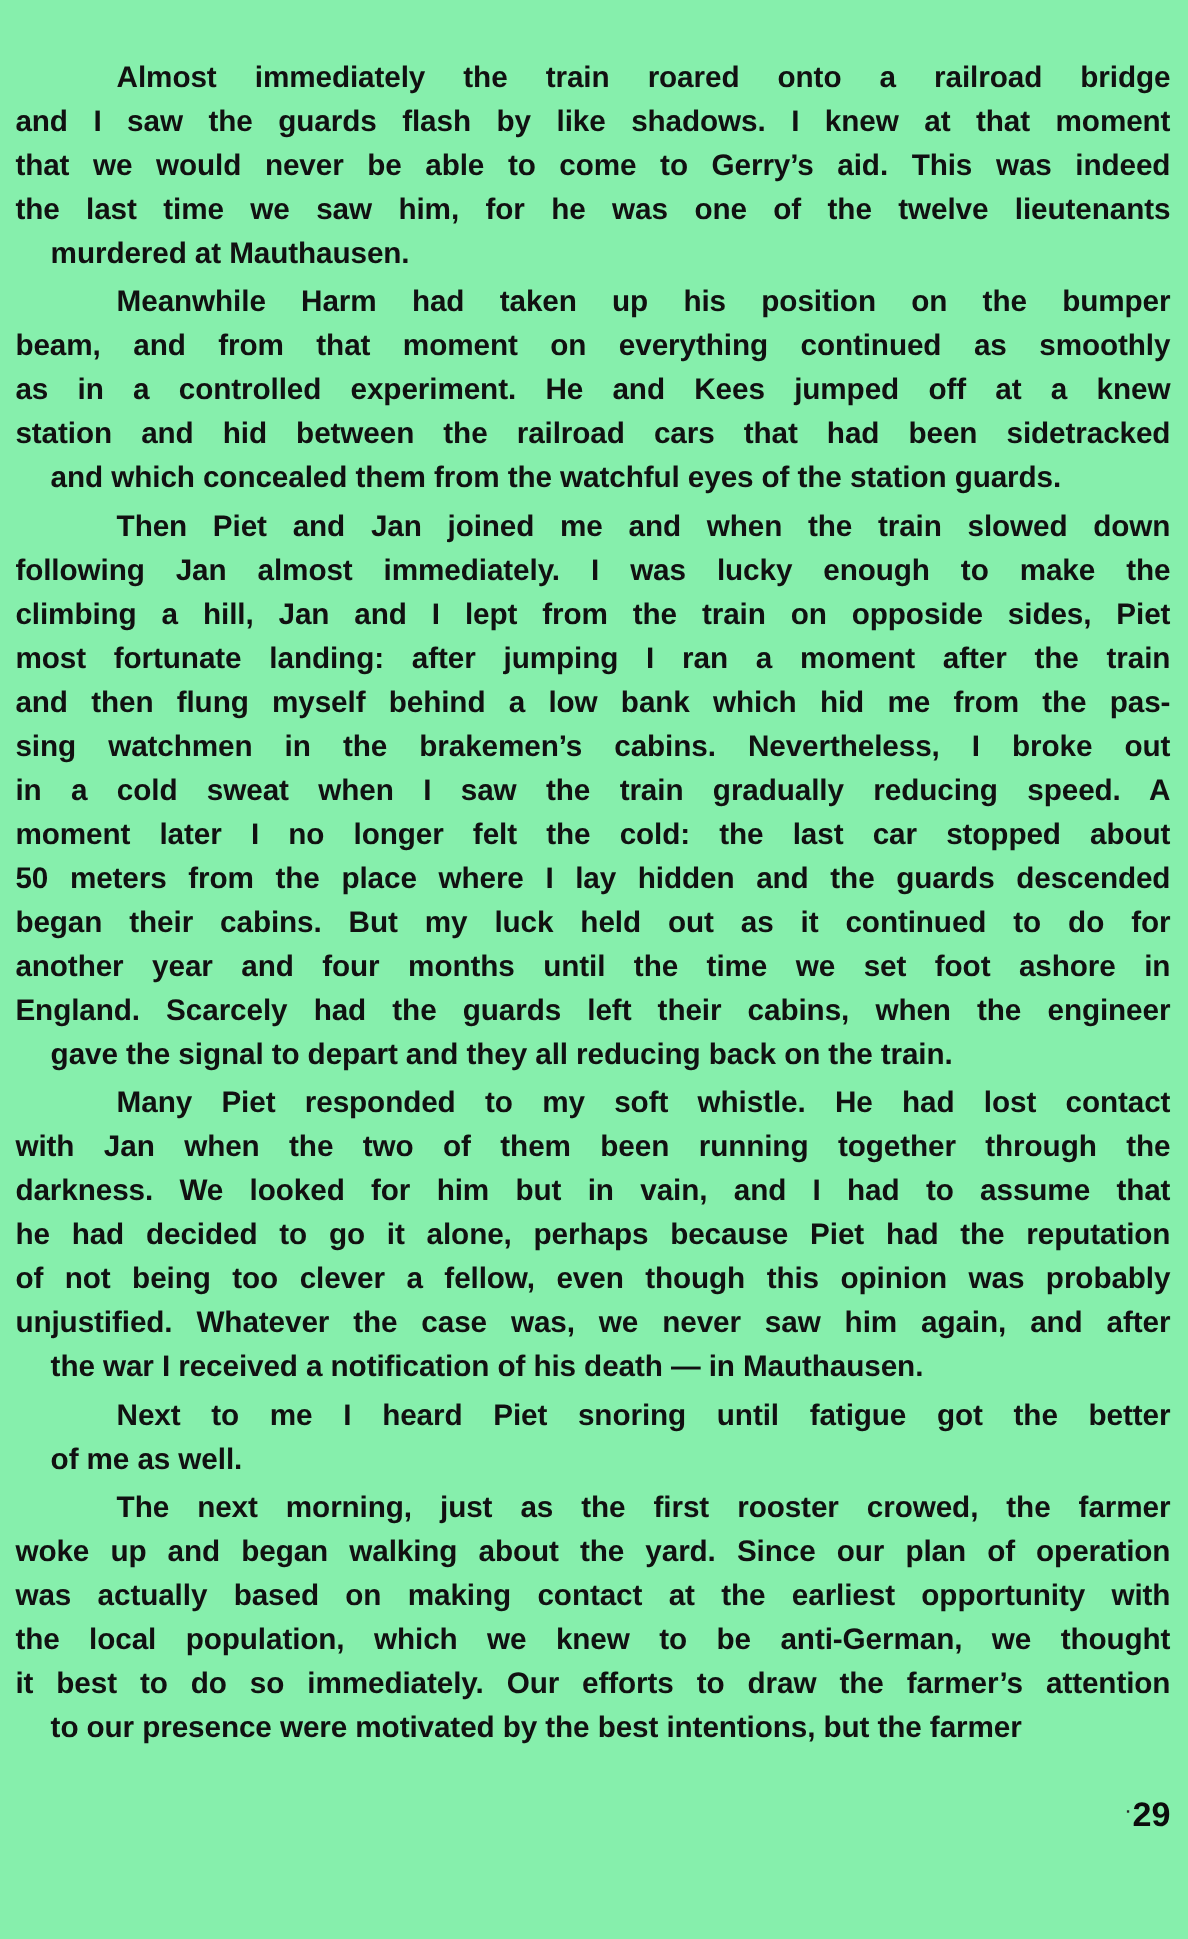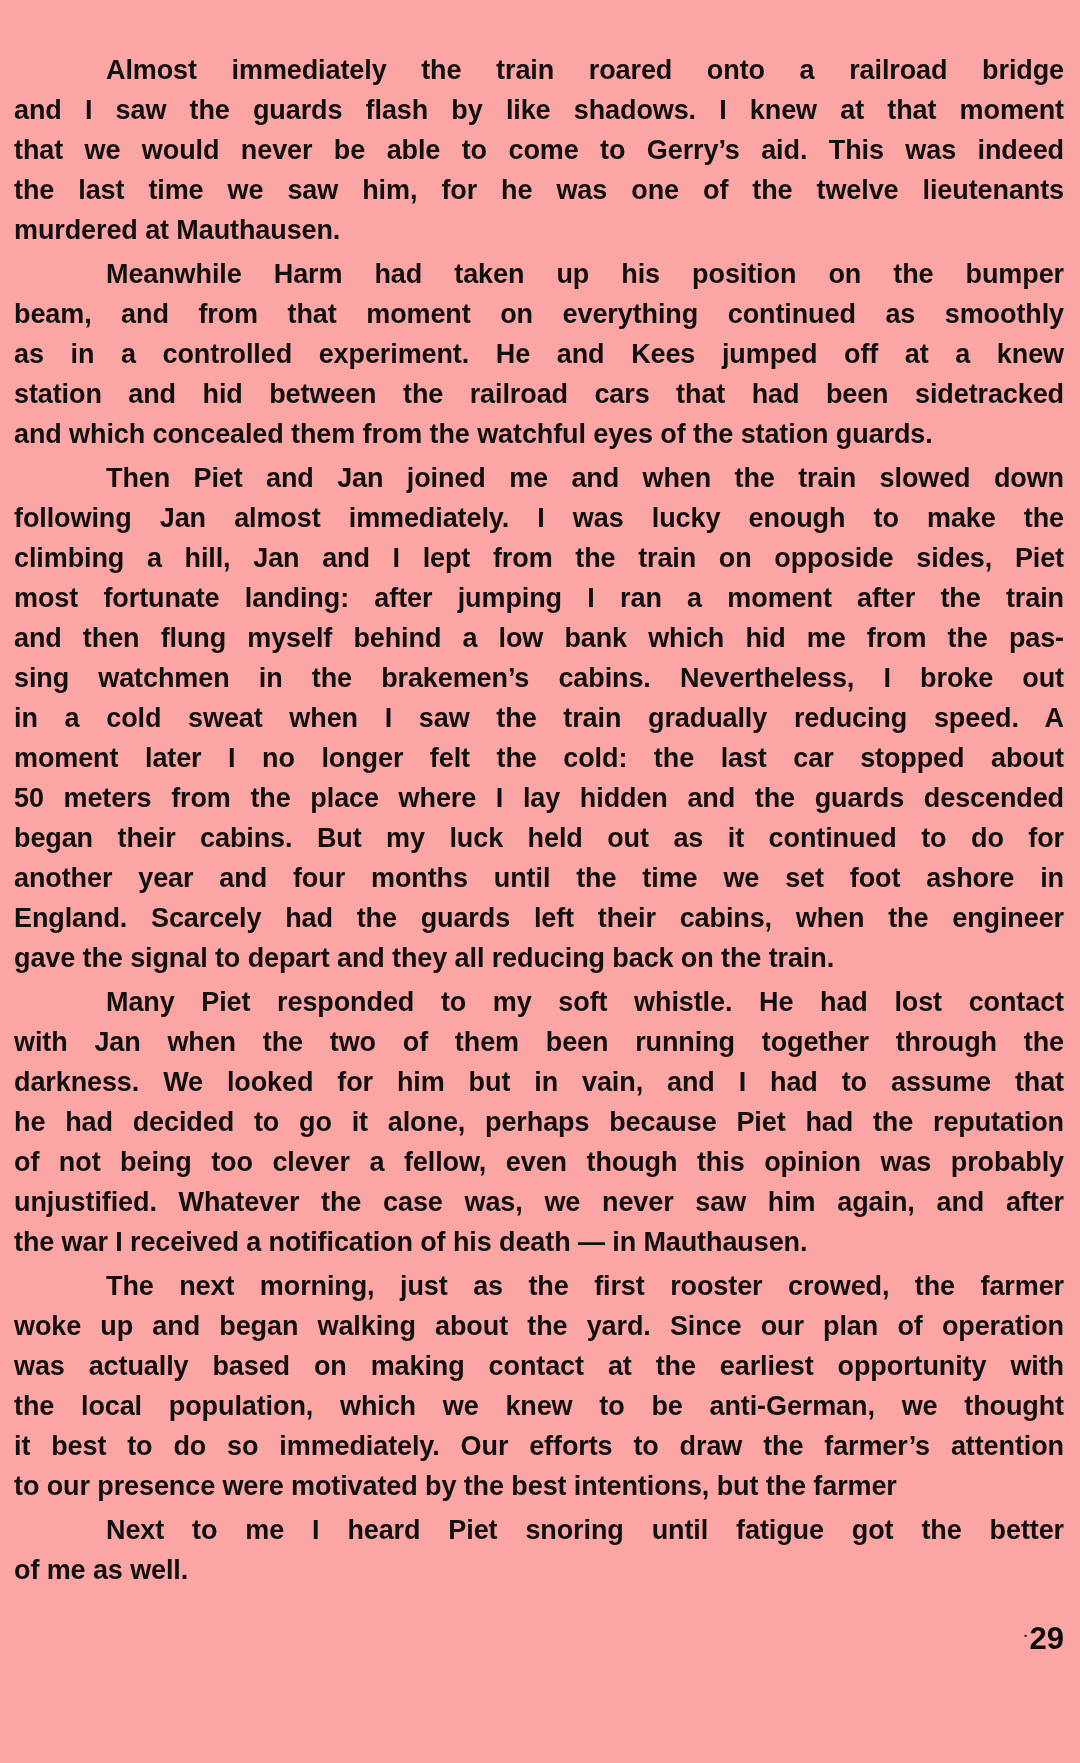--- a/index.html
+++ b/index.html
@@ -5,21 +5,21 @@
   html, body {
     margin: 0;
     padding: 0;
     background: #ffffff;
   }
   .page {
     position: relative;
     width: 1080px;
     height: 1763px;
     box-sizing: border-box;
-    background: #fca5a5;
+    background: #86efac;
     color: #111111;
     font-family: "Liberation Sans", sans-serif;
     font-weight: 700;
     font-size: 27px;
     line-height: 40px;
     padding: 50px 16px 0 14px;
     overflow: hidden;
   }
   .paragraph {
     margin: 0 0 4px 0;
@@ -28,23 +28,24 @@
     text-align: justify;
     text-align-last: justify;
     white-space: normal;
     letter-spacing: -0.1px;
   }
   .line.indent {
     padding-left: 92px;
   }
   .line.last {
     text-align-last: left;
+    margin-left: 32px;
   }
   .footer {
-    margin-top: 26px;
+    margin-top: 38px;
     text-align: right;
     padding-right: 0px;
   }
   .page-number {
     font-size: 31px;
     font-weight: 700;
     color: #0c0c0c;
   }
   .page-number-prefix {
     font-size: 15px;
@@ -90,28 +91,28 @@
       <div class="paragraph">
         <div class="line indent">Many Piet responded to my soft whistle. He had lost contact</div>
         <div class="line">with Jan when the two of them been running together through the</div>
         <div class="line">darkness. We looked for him but in vain, and I had to assume that</div>
         <div class="line">he had decided to go it alone, perhaps because Piet had the reputation</div>
         <div class="line">of not being too clever a fellow, even though this opinion was probably</div>
         <div class="line">unjustified. Whatever the case was, we never saw him again, and after</div>
         <div class="line last">the war I received a notification of his death — in Mauthausen.</div>
       </div>
       <div class="paragraph">
+        <div class="line indent">Next to me I heard Piet snoring until fatigue got the better</div>
+        <div class="line last">of me as well.</div>
+      </div>
+      <div class="paragraph">
         <div class="line indent">The next morning, just as the first rooster crowed, the farmer</div>
         <div class="line">woke up and began walking about the yard. Since our plan of operation</div>
         <div class="line">was actually based on making contact at the earliest opportunity with</div>
         <div class="line">the local population, which we knew to be anti-German, we thought</div>
         <div class="line">it best to do so immediately. Our efforts to draw the farmer’s attention</div>
         <div class="line last">to our presence were motivated by the best intentions, but the farmer</div>
-      </div>
-      <div class="paragraph">
-        <div class="line indent">Next to me I heard Piet snoring until fatigue got the better</div>
-        <div class="line last">of me as well.</div>
       </div>
     </div>
   <div class="footer">
     <span class="page-number-prefix">·</span><span class="page-number">29</span>
   </div>
 </div>
 
 </body></html>

